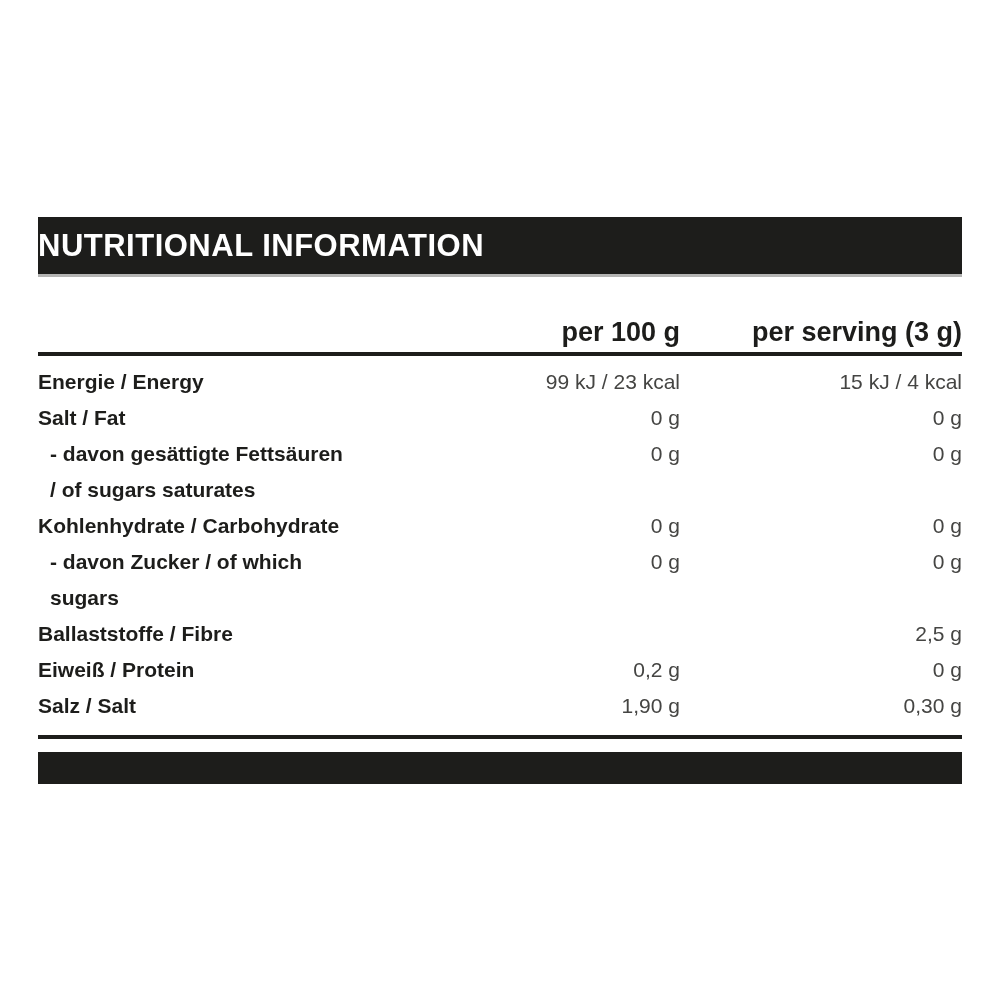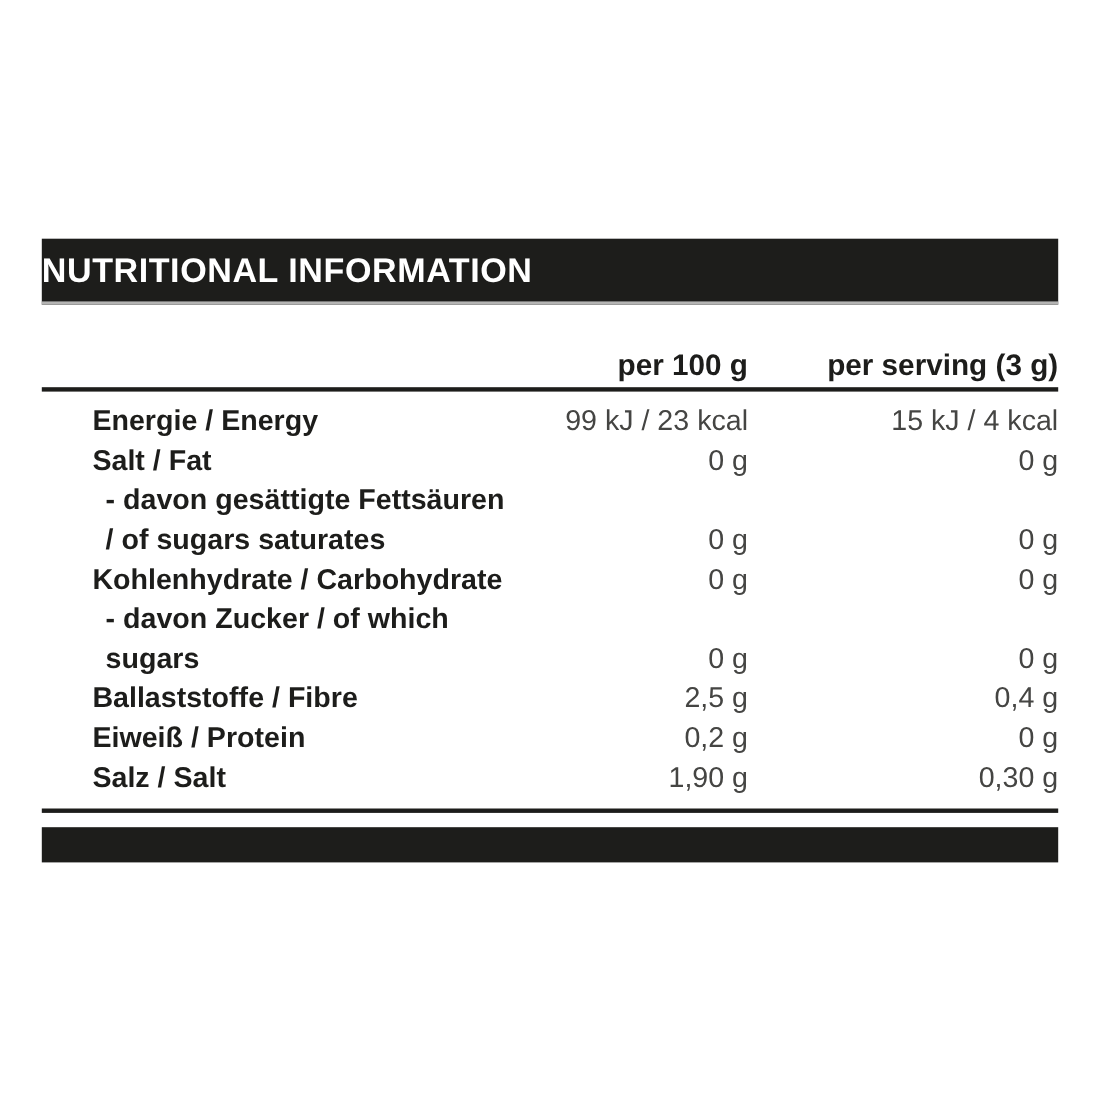--- a/index.html
+++ b/index.html
@@ -33,22 +33,22 @@
     font-weight:bold;font-size:27px;
   }
   .colheads .label-col{flex:1;}
   .col-a{width:180px;text-align:right;}
   .col-b{width:282px;text-align:right;}
   .rule{
     margin-top:5px;height:4px;background:var(--ink);
   }
   .rows{padding-top:8px;}
   .row{
-    display:flex;align-items:flex-end;
-    font-size:26px;line-height:36px;margin-left:46px;
+    display:flex;
+    font-size:21px;line-height:36px;
   }
   .row .label-col{
     flex:1;font-weight:bold;white-space:pre-line;
   }
   .row.sub .label-col{padding-left:12px;}
   .row .col-a,.row .col-b{
     font-weight:normal;color:var(--value-ink);
   }
   .rule.bottom{margin-top:11px;}
   .footerbar{
@@ -102,21 +102,20 @@
     <div class="row sub">
       <div class="label-col">- davon Zucker / of which
 sugars</div>
       <div class="col-a">0 g</div>
       <div class="col-b">0 g</div>
     </div>
 
     <div class="row">
       <div class="label-col">Ballaststoffe / Fibre</div>
       <div class="col-a">2,5 g</div>
-      <div class="col-b">0,4 g</div>
     </div>
 
     <div class="row">
       <div class="label-col">Eiweiß / Protein</div>
       <div class="col-a">0,2 g</div>
       <div class="col-b">0 g</div>
     </div>
 
     <div class="row">
       <div class="label-col">Salz / Salt</div>

